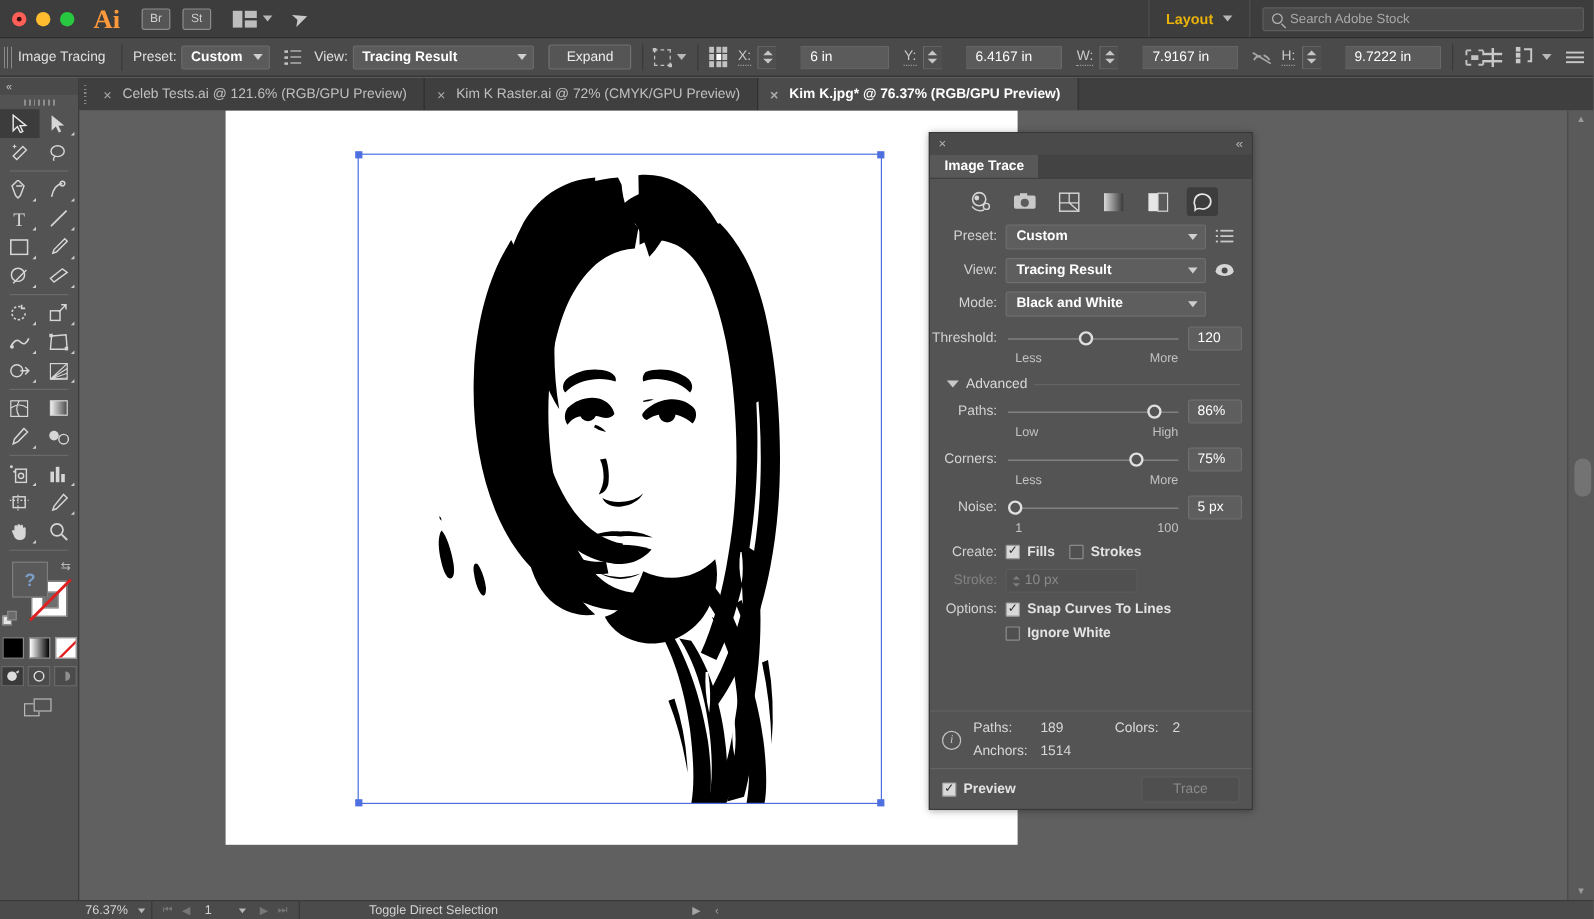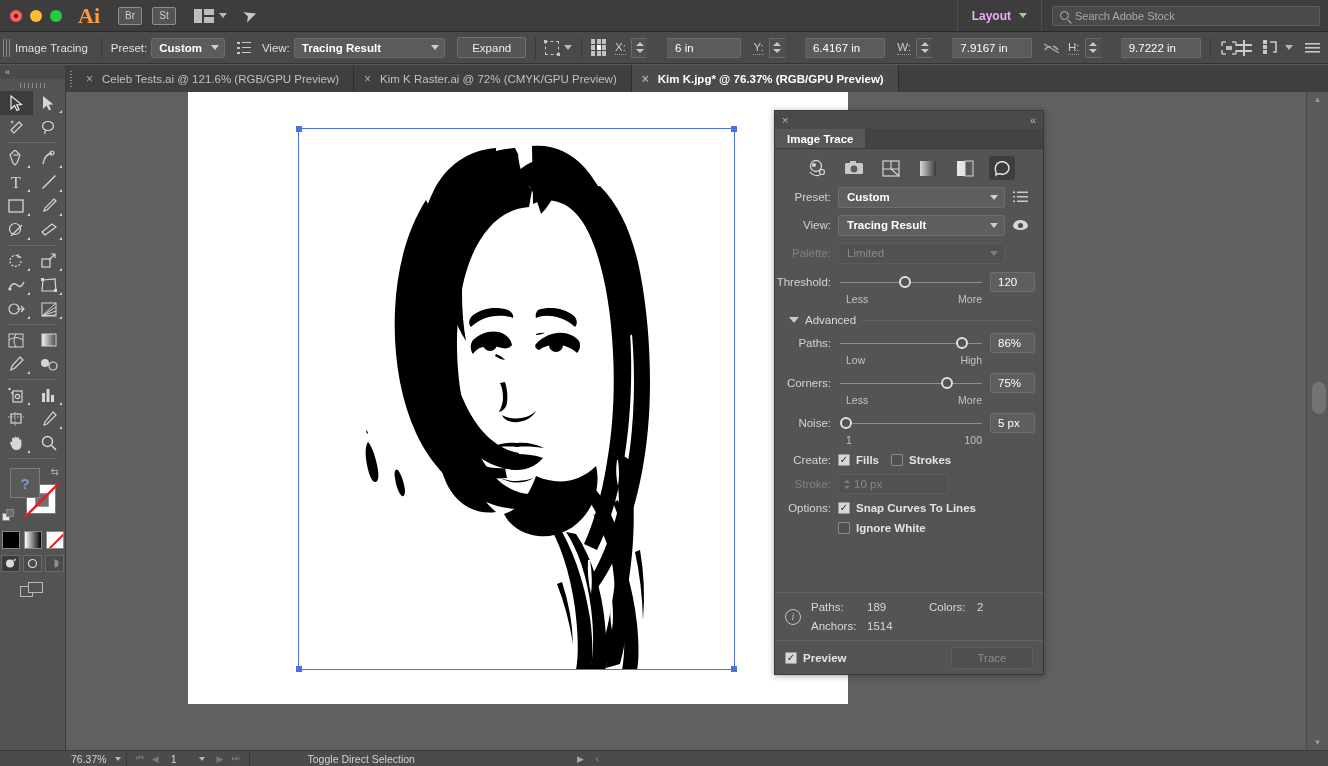--- a/index.html
+++ b/index.html
@@ -35,21 +35,21 @@
   .arrange-box{ width:20px;height:14px; position:relative;}
   .arrange-box i{position:absolute;background:#bdbdbd;display:block;}
   .arrange-box i:nth-child(1){left:0;top:0;width:8px;height:14px;}
   .arrange-box i:nth-child(2){left:10px;top:0;width:10px;height:6px;}
   .arrange-box i:nth-child(3){left:10px;top:8px;width:10px;height:6px;}
   .chev{ width:0;height:0;border-left:4px solid transparent;border-right:4px solid transparent;
     border-top:5px solid #b8b8b8;}
   .rocket{ margin-left:16px; color:#c9c9c9; font-size:17px; transform:rotate(-20deg);}
   .tb-right{ margin-left:auto; display:flex; align-items:center; height:100%;}
   .layout-btn{ display:flex;align-items:center;gap:8px; padding:0 14px; height:100%;
-    border-left:1px solid #4e4e4e; color:#f0abfc; font-size:12px; font-weight:bold;}
+    border-left:1px solid #4e4e4e; color:#eab308; font-size:12px; font-weight:bold;}
   .stock-wrap{ padding:0 8px 0 10px; border-left:1px solid #4e4e4e; height:100%;
     display:flex; align-items:center;}
   .stock{ width:268px;height:20px;background:#4a4a4a;border:1px solid #5d5d5d;border-radius:2px;
     display:flex;align-items:center;gap:6px;padding:0 7px;color:#a9a9a9;font-size:11px;}
   .mag{ width:9px;height:9px;border:1.4px solid #b5b5b5;border-radius:50%;position:relative;flex:none;}
   .mag:after{content:"";position:absolute;right:-4px;bottom:-3px;width:5px;height:1.4px;background:#b5b5b5;transform:rotate(45deg);}
 
   
   .controlbar{
     position:absolute; left:0; top:32px; width:1328px; height:32px;
@@ -973,29 +973,29 @@
         <span class="rlabel">View:</span>
         <span class="psel">
           <span>Tracing Result</span>
           <span class="cv"></span>
         </span>
         <span class="rtrail">
           <span class="eye"></span>
         </span>
       </div>
 
-
       <div class="row">
-        <span class="rlabel dim">Palette:</span>
-        <span class="psel dim">
-          <span>Limited</span>
+        <span class="rlabel">Mode:</span>
+        <span class="psel">
+          <span>Black and White</span>
           <span class="cv"></span>
         </span>
         <span class="rtrail"></span>
       </div>
+
 
       <div class="sliderrow">
         <span class="rlabel">Threshold:</span>
         <span class="strack">
           <i class="line"></i>
           <i class="knob" id="knob-threshold" style="left: 46%;"></i>
         </span>
         <span class="svalue">120</span>
       </div>
       <div class="subrow">

